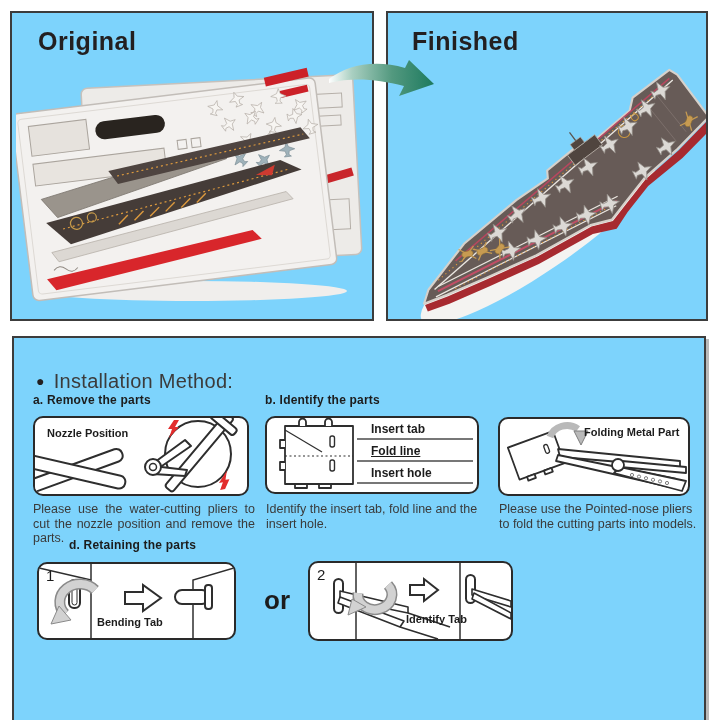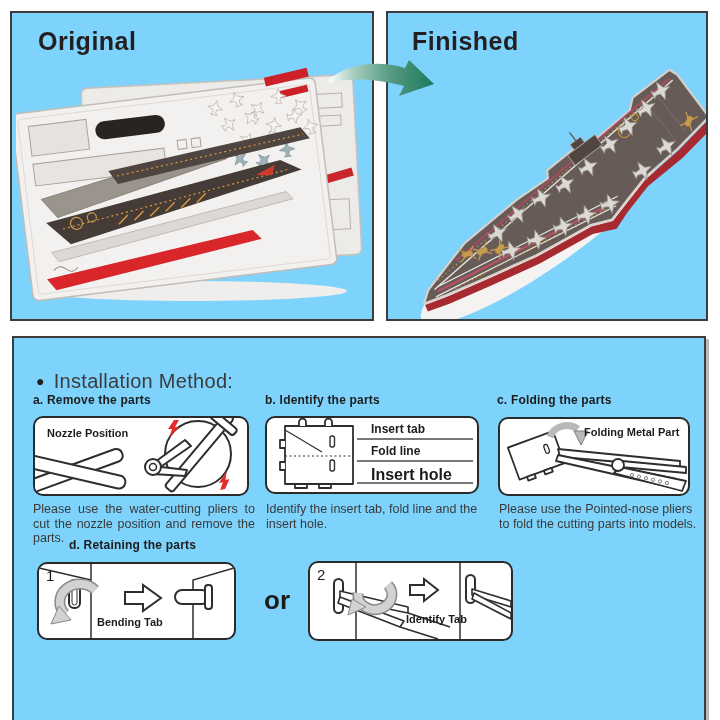--- a/index.html
+++ b/index.html
@@ -39,22 +39,22 @@
   .fig-box svg { position:absolute; left:0; top:0; width:100%; height:100%; }
 
   .caption { position:absolute; font-size:12.5px; line-height:1.16; color:#3a3a3a; }
   #caption-a { left:19px; top:164px; width:222px; text-align:justify; }
   #caption-b { left:252px; top:164px; width:216px; }
   #caption-c { left:485px; top:164px; width:202px; }
 
   .diagram-label { position:absolute; font-size:11px; font-weight:bold; color:#1c1c1c; white-space:nowrap; }
   #label-nozzle { left:12px; top:9px; }
   #label-insert-tab { left:104px; top:4px; font-size:12px; }
-  #label-fold-line { left:104px; top:26px; font-size:12px; }
-  #label-insert-hole { left:104px; top:48px; font-size:16px; }
+  #label-fold-line { left:104px; top:26px; font-size:12px;text-decoration:underline; }
+  #label-insert-hole { left:104px; top:48px; font-size:12px; }
   #label-folding { left:84px; top:7px; }
   #label-bending { left:58px; top:52px; }
   #label-twisting { left:96px; top:50px; }
   .option-number { position:absolute; left:7px; top:3px; font-size:15px; color:#1c1c1c; }
   #or-label { position:absolute; left:250px; top:247px; font-size:26px; font-weight:bold; color:#1c1c1c; }
 </style>
 </head>
 <body>
 
 <div id="stage">
@@ -257,21 +257,20 @@
           <line x1="90" y1="43" x2="206" y2="43"></line>
           <line x1="90" y1="65" x2="206" y2="65"></line>
         </g>
       </svg>
       <span class="diagram-label" id="label-insert-tab">Insert tab</span>
       <span class="diagram-label" id="label-fold-line">Fold line</span>
       <span class="diagram-label" id="label-insert-hole">Insert hole</span>
     </div>
     <div class="caption" id="caption-b">Identify the insert tab, fold line and the insert hole.</div>
 
-    <div class="step-heading" id="heading-c">c. Folding the parts</div>
     <div class="fig-box" id="fig-c">
       <svg viewBox="0 0 188 75" aria-hidden="true">
         <g fill="#fff" stroke="#2e2e2e" stroke-width="1.8" stroke-linejoin="round">
           <g transform="rotate(-20 40 35)">
             <rect x="12" y="18" width="48" height="34"></rect>
             <rect x="20" y="52" width="8" height="4"></rect>
             <rect x="38" y="52" width="8" height="4"></rect>
             <rect x="46" y="28" width="4" height="9" rx="2" stroke-width="1.3"></rect>
           </g>
           <polygon points="58,30 180,42 180,48 60,38"></polygon>

